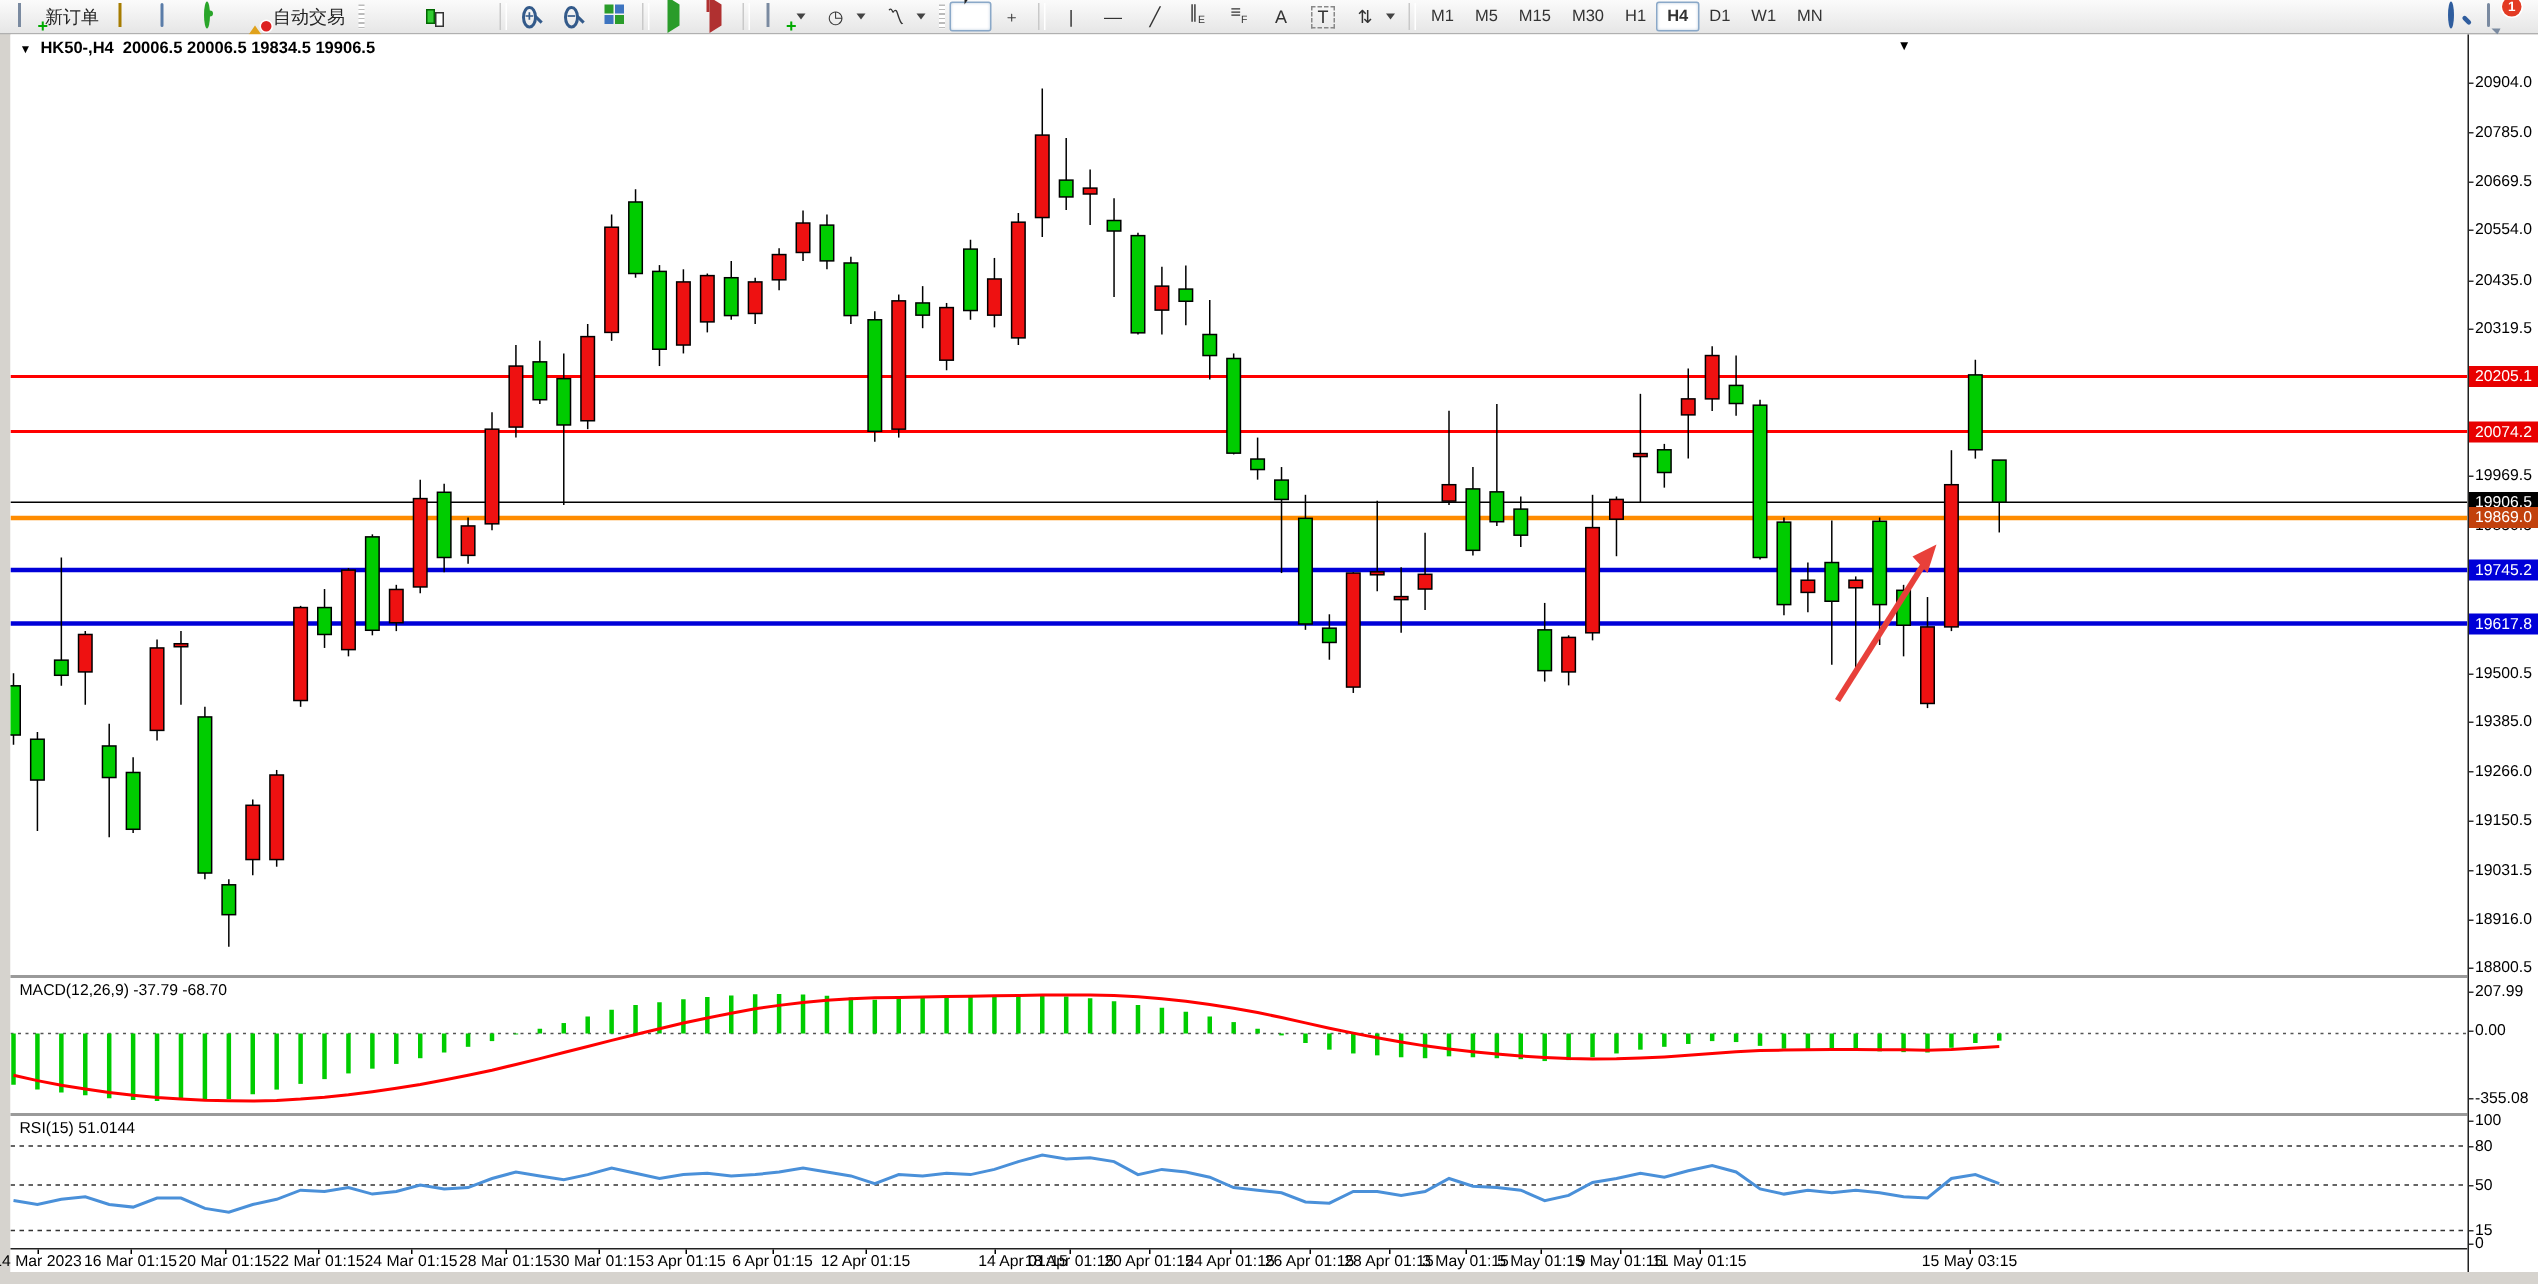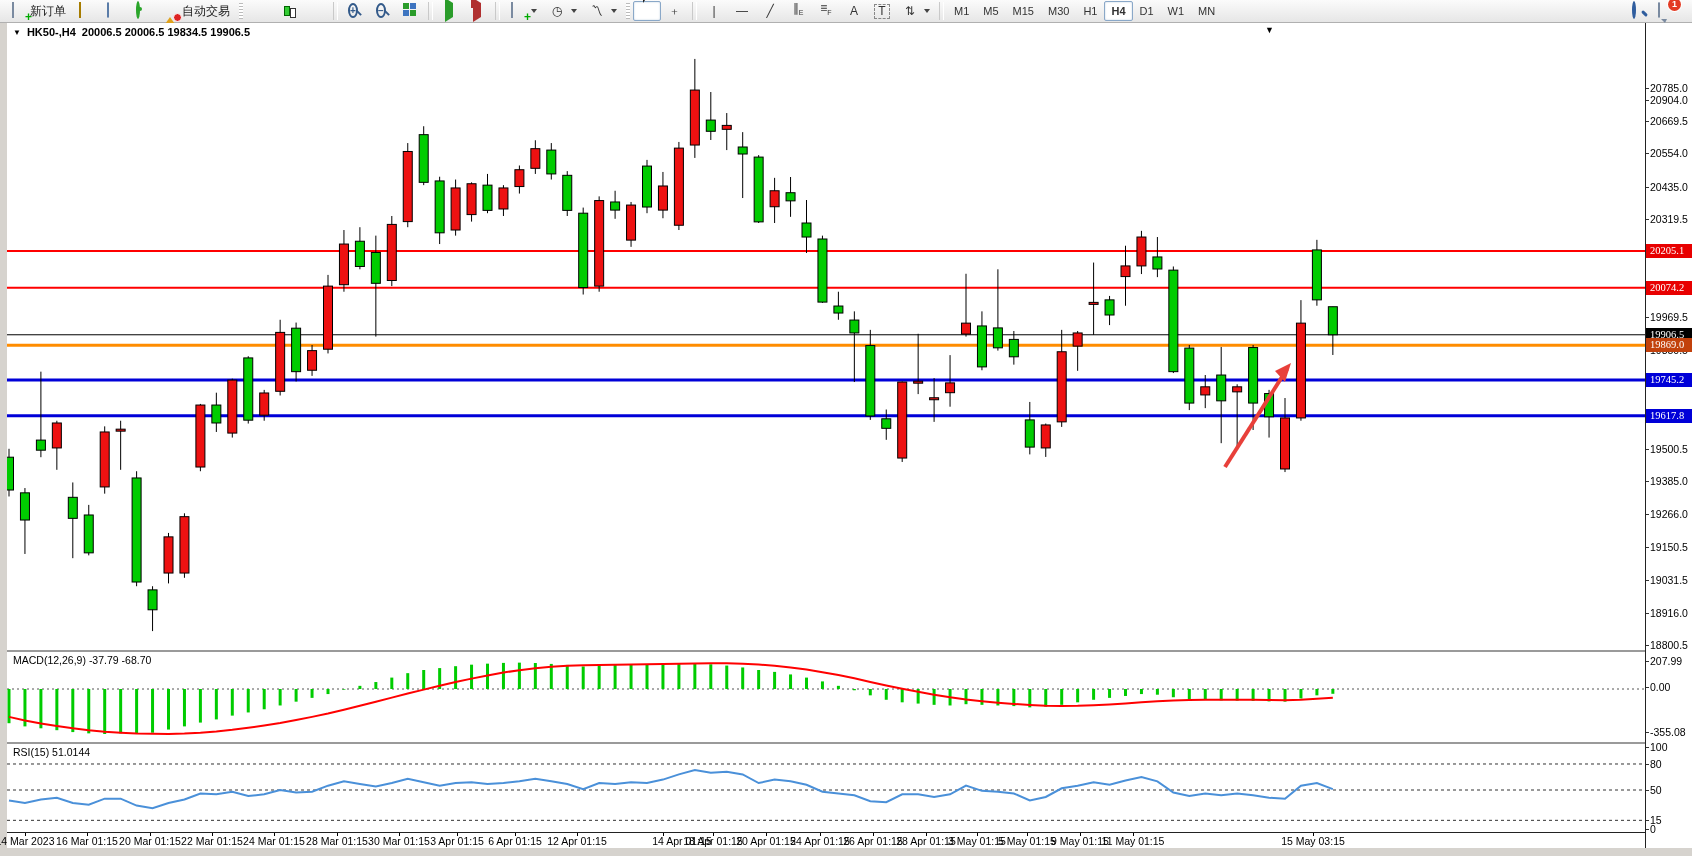--- a/index.html
+++ b/index.html
@@ -60,21 +60,21 @@
   .pane{position:absolute;left:0;width:1638px;background:#fff;}
   #pane-main{top:0;height:627px;}
   #pane-macd{top:627px;height:92px;border-top:2px solid #9a9a9a;}
   #pane-rsi{top:719px;height:90px;border-top:2px solid #9a9a9a;}
   #time-axis{position:absolute;left:0;top:809px;width:1638px;height:16px;background:#fff;border-top:1px solid #222;}
   .chart-title{position:absolute;left:6px;top:3px;font-size:11px;font-weight:bold;color:#000;display:flex;gap:6px;align-items:center;z-index:5;}
   .chart-title .tri{font-size:8px;}
   .ind-label{position:absolute;left:6px;top:2px;font-size:10.5px;color:#000;z-index:5;}
   .ptick{position:absolute;left:4px;font-size:10.5px;color:#000;white-space:nowrap;}
   .ptick::before{content:"";position:absolute;left:-4px;top:6px;width:3px;height:1px;background:#333;}
-  .pbadge{position:absolute;left:0;width:47px;height:14px;color:#fff;font-size:10.5px;line-height:14px;padding-left:4px;white-space:nowrap;font-family:Liberation Serif, serif;}
+  .pbadge{position:absolute;left:0;width:47px;height:14px;color:#fff;font-size:10.5px;line-height:14px;padding-left:4px;white-space:nowrap;}
   .tlabel{position:absolute;top:2px;font-size:10.5px;color:#000;transform:translateX(-50%);white-space:nowrap;}
   .shift-marker{position:absolute;top:2px;font-size:9px;color:#000;z-index:4;}
   svg{position:absolute;left:0;top:0;display:block;}
   .bottom-strip{position:absolute;left:0;top:848px;width:1692px;height:8px;background:#d6d3ce;}
   .left-strip{position:absolute;left:0;top:23px;width:7px;height:833px;background:#d6d3ce;}
 </style>
 </head>
 <body>
 
 <div class="toolbar">
@@ -519,21 +519,21 @@
       <div class="tlabel" style="left: 1073px;">9 May 01:15</div>
       <div style="position: absolute; top: 0px; width: 1px; height: 3px; background: rgb(0, 0, 0); left: 1073px;"></div>
       <div class="tlabel" style="left: 1126px;">11 May 01:15</div>
       <div style="position: absolute; top: 0px; width: 1px; height: 3px; background: rgb(0, 0, 0); left: 1126px;"></div>
       <div class="tlabel" style="left: 1306px;">15 May 03:15</div>
       <div style="position: absolute; top: 0px; width: 1px; height: 3px; background: rgb(0, 0, 0); left: 1306px;"></div>
     </div>
 </div>
 
 <div class="price-col" id="price-col">
-    <div class="ptick" style="top: 26px; margin-top: 45px;">20904.0</div>
+    <div class="ptick" style="top: 26px;">20904.0</div>
     <div class="ptick" style="top: 59.3768px;">20785.0</div>
     <div class="ptick" style="top: 91.7719px;">20669.5</div>
     <div class="ptick" style="top: 124.167px;">20554.0</div>
     <div class="ptick" style="top: 157.544px;">20435.0</div>
     <div class="ptick" style="top: 189.939px;">20319.5</div>
     <div class="ptick" style="top: 288.106px;">19969.5</div>
     <div class="ptick" style="top: 321.483px;">19850.5</div>
     <div class="ptick" style="top: 419.649px;">19500.5</div>
     <div class="ptick" style="top: 452.045px;">19385.0</div>
     <div class="ptick" style="top: 485.421px;">19266.0</div>

